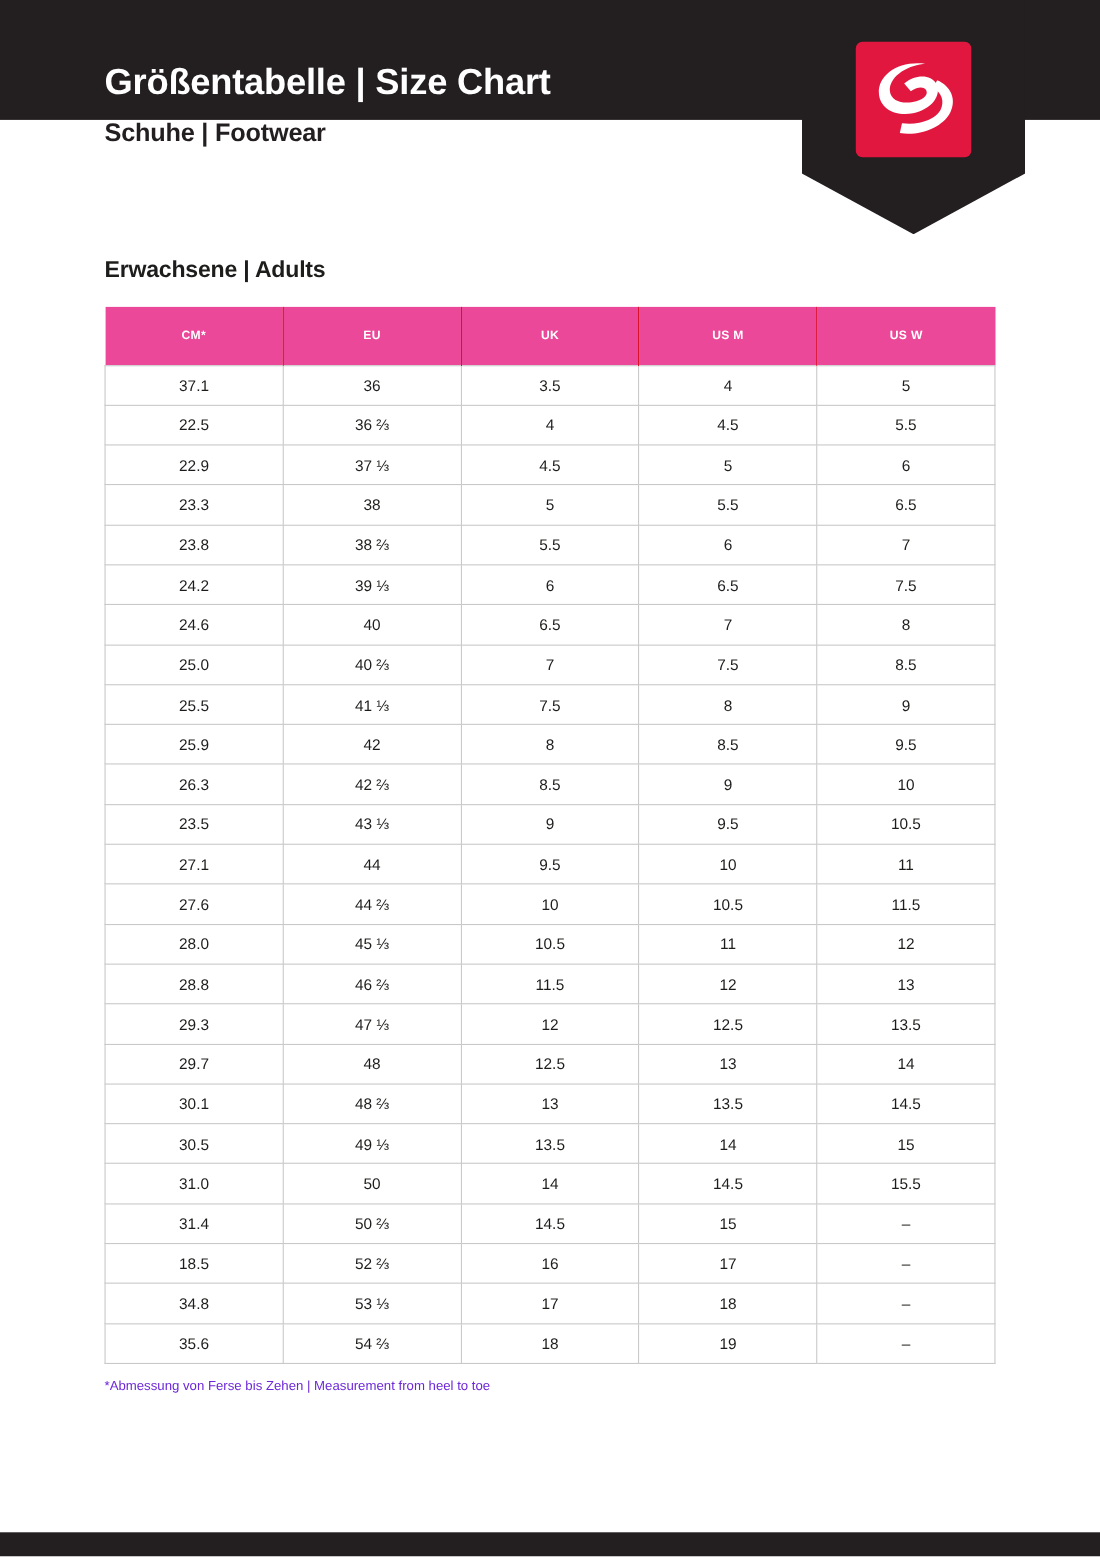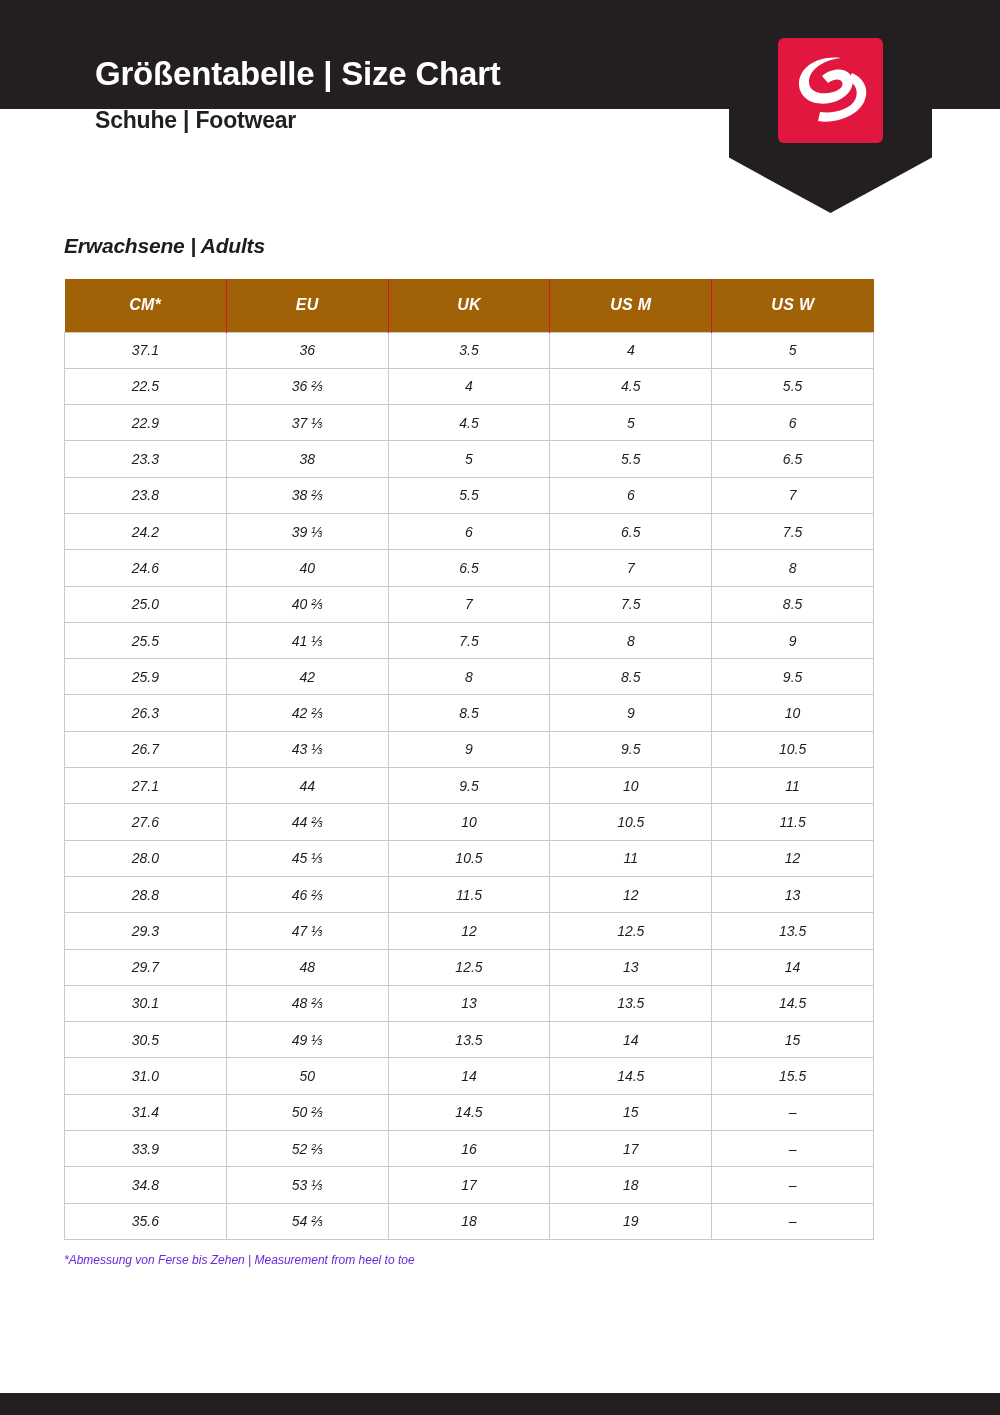--- a/index.html
+++ b/index.html
@@ -66,42 +66,41 @@
     width: 105px;
     height: 105px;
     background: #e1173f;
     border-radius: 6px;
   }
   .logo-mark svg { display: block; }
 
   
   .content {
     position: relative;
-    padding: 0 64px;
+    padding: 0 95px;
     z-index: 2;
-    font-style: italic;
   }
   .section-heading {
     margin-top: 125px;
     font-size: 21px;
     font-weight: bold;
     color: #1d1d1b;
     letter-spacing: -0.2px;
   }
 
   table.size-table {
     margin-top: 21px;
     width: 810px;
     border-collapse: collapse;
     table-layout: fixed;
   }
   table.size-table th {
-    background: #a16207;
+    background: #ec4899;
     color: #ffffff;
-    font-size: 16px;
+    font-size: 11px;
     font-weight: bold;
     height: 53px;
     text-align: center;
     border-right: 1px solid #d9122b;
     letter-spacing: 0.3px;
   }
   table.size-table th:last-child { border-right: none; }
   table.size-table td {
     height: 36.3px;
     text-align: center;
@@ -232,21 +231,21 @@
           <td>9.5</td>
         </tr>
         <tr>
           <td>26.3</td>
           <td>42 ⅔</td>
           <td>8.5</td>
           <td>9</td>
           <td>10</td>
         </tr>
         <tr>
-          <td>26.7</td>
+          <td>23.5</td>
           <td>43 ⅓</td>
           <td>9</td>
           <td>9.5</td>
           <td>10.5</td>
         </tr>
         <tr>
           <td>27.1</td>
           <td>44</td>
           <td>9.5</td>
           <td>10</td>
@@ -309,21 +308,21 @@
           <td>15.5</td>
         </tr>
         <tr>
           <td>31.4</td>
           <td>50 ⅔</td>
           <td>14.5</td>
           <td>15</td>
           <td>–</td>
         </tr>
         <tr>
-          <td>33.9</td>
+          <td>18.5</td>
           <td>52 ⅔</td>
           <td>16</td>
           <td>17</td>
           <td>–</td>
         </tr>
         <tr>
           <td>34.8</td>
           <td>53 ⅓</td>
           <td>17</td>
           <td>18</td>

